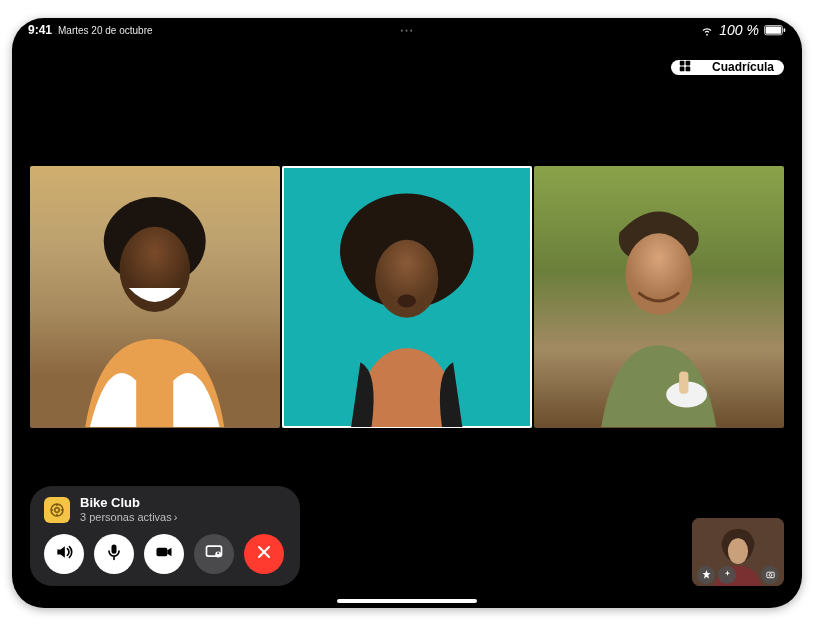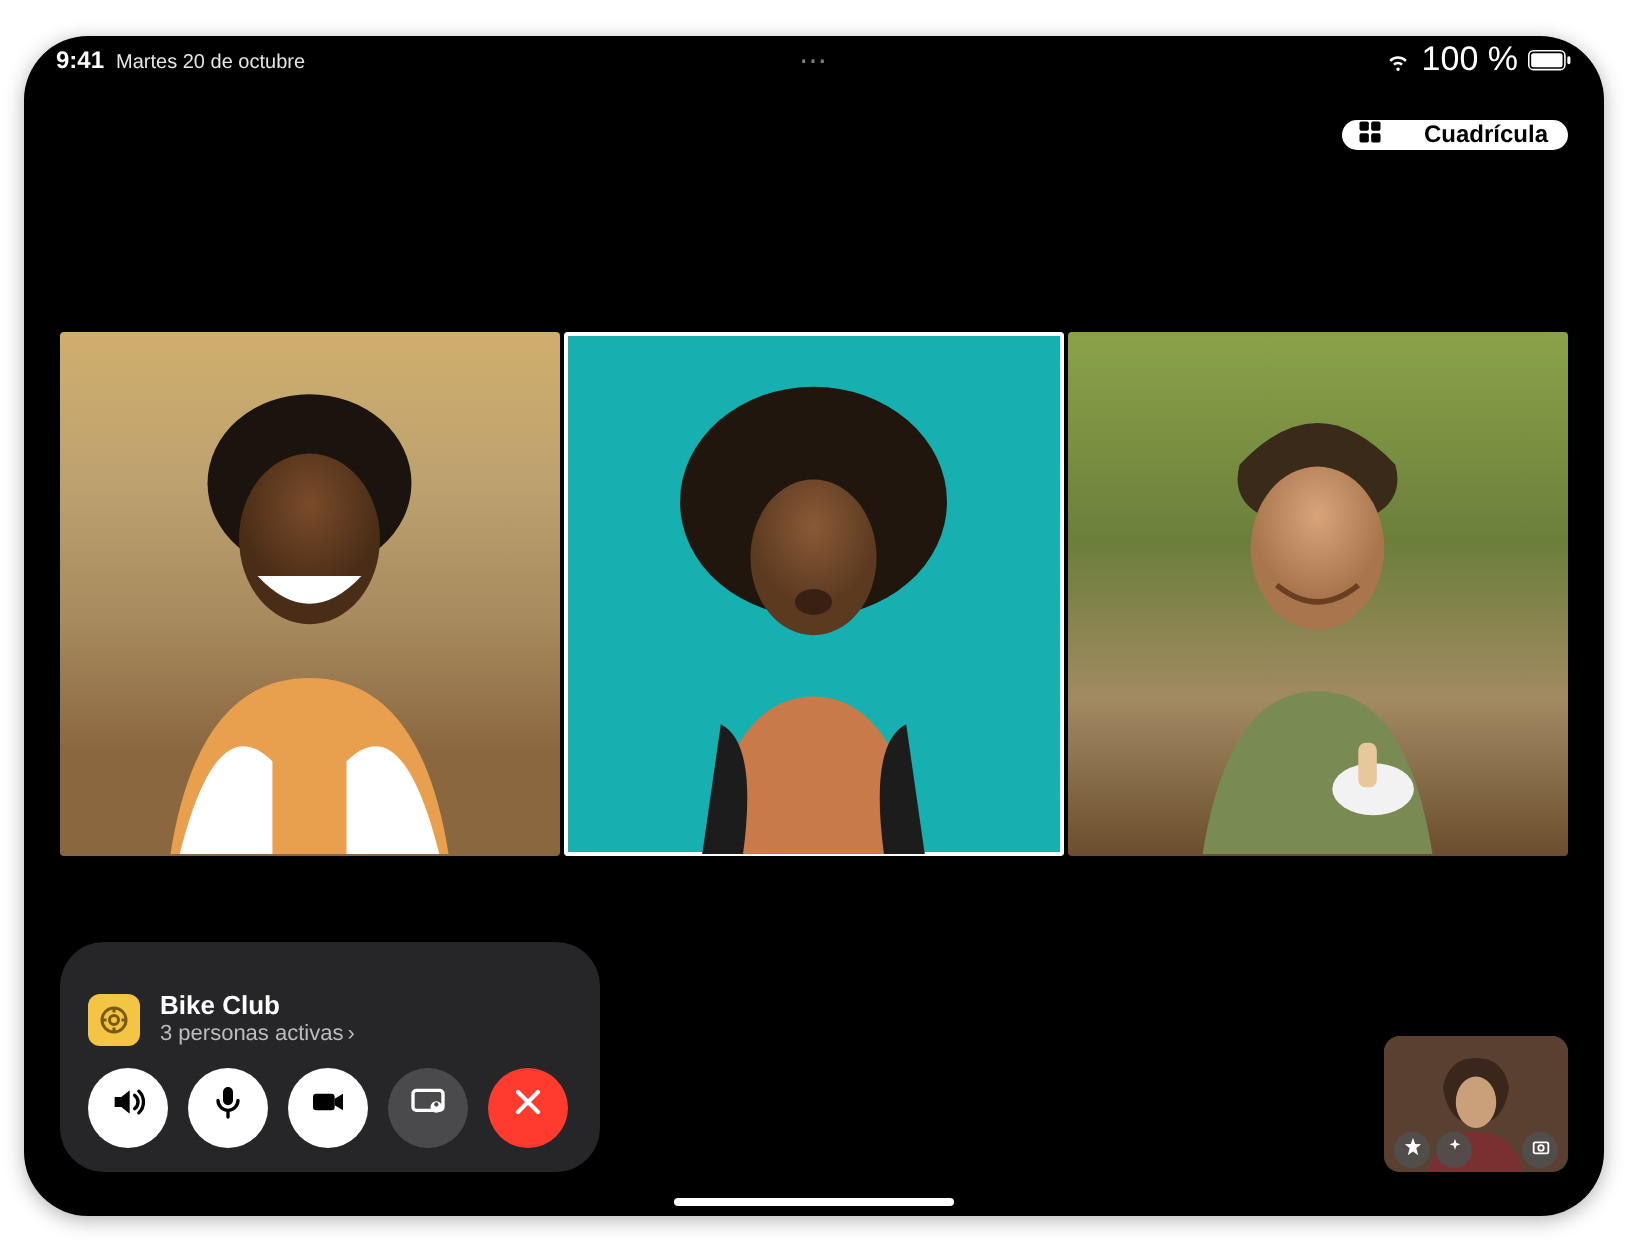--- a/index.html
+++ b/index.html
@@ -28,21 +28,21 @@
     color: #fff; font-size: 11px; font-weight: 500;
   }
   .status-left { display: flex; align-items: baseline; gap: 6px; }
   .status-left .time { font-weight: 600; font-size: 12px; }
   .status-left .date { font-size: 10px; opacity: .9; }
   .status-center {
     position: absolute; left: 50%; transform: translateX(-50%);
     top: 4px; font-size: 14px; letter-spacing: 1px; opacity: .5;
   }
   .status-right { display: flex; align-items: center; gap: 5px; font-size: 11px;}
-  .status-right .batt-pct { font-size: 17px; }
+  .status-right .batt-pct { font-size: 14px; font-style: italic; }
   .wifi-icon, .batt-icon { display: inline-flex; }
 
   
   .grid-pill {
     position: absolute; top: 42px; right: 18px;
     background: #fff; color: #000;
     border-radius: 13px; height: 15px;
     padding: 0 10px 0 7px;
     display: flex; align-items: center; gap: 20px;
     font-size: 12px; font-weight: 600;
@@ -74,21 +74,21 @@
     display: flex; align-items: flex-end; justify-content: center;
   }
   
   .person svg { width: 100%; height: 100%; }
 
   
   .controls-card {
     position: absolute; left: 18px; bottom: 22px;
     background: rgba(40,40,42,.95);
     border-radius: 22px;
-    padding: 25px 14px 12px;
+    padding: 10px 14px 12px;
     min-width: 270px;
     color: #fff;
   }
   .card-header {
     display: flex; align-items: center; gap: 10px;
     margin-bottom: 10px; cursor: pointer;
   }
   .card-avatar {
     width: 26px; height: 26px; border-radius: 6px;
     background: #f4c544;

